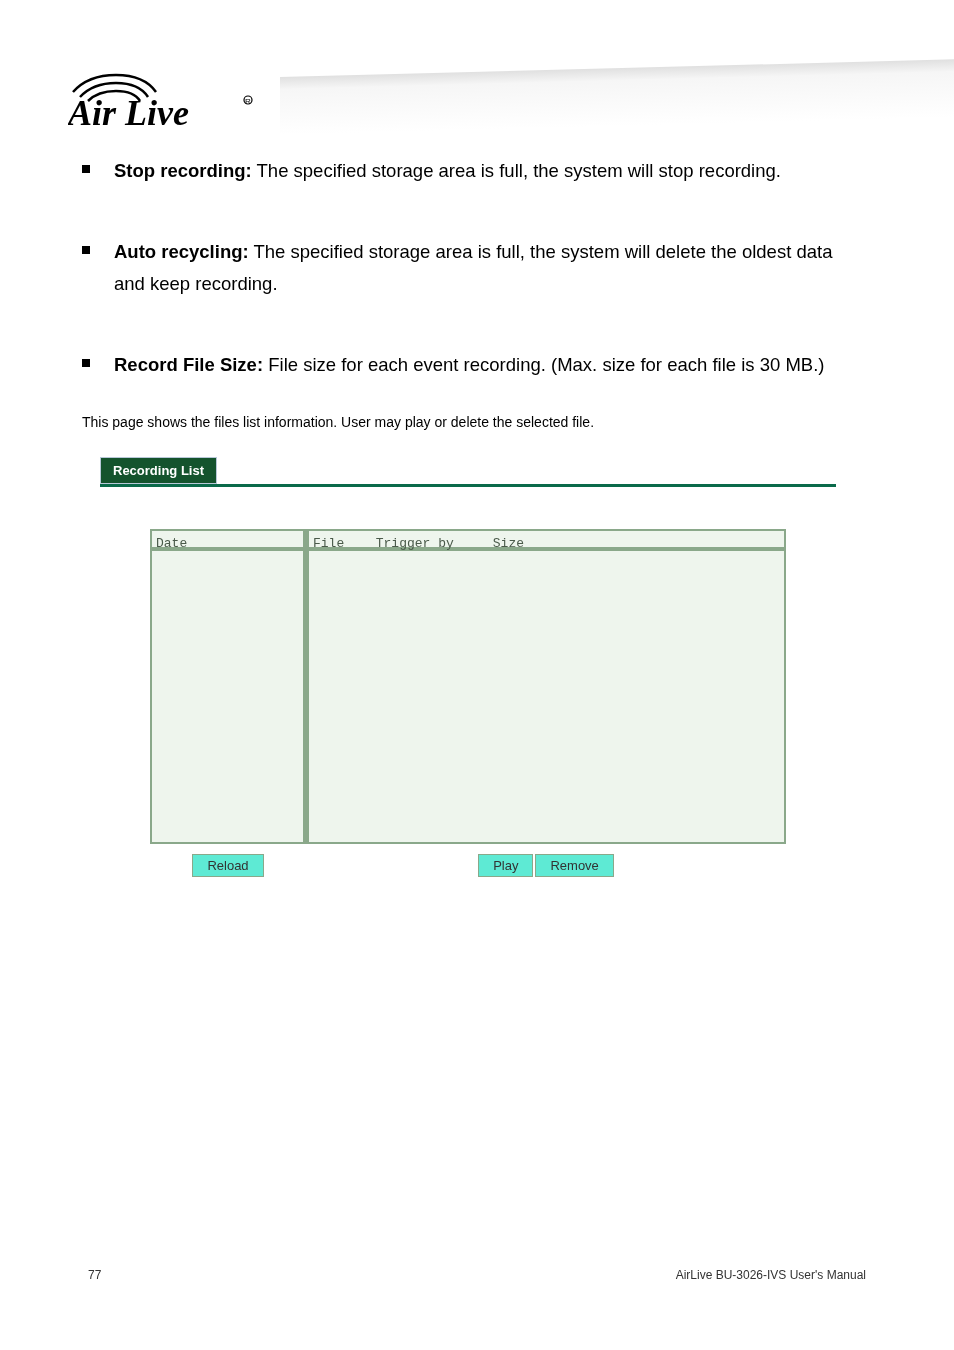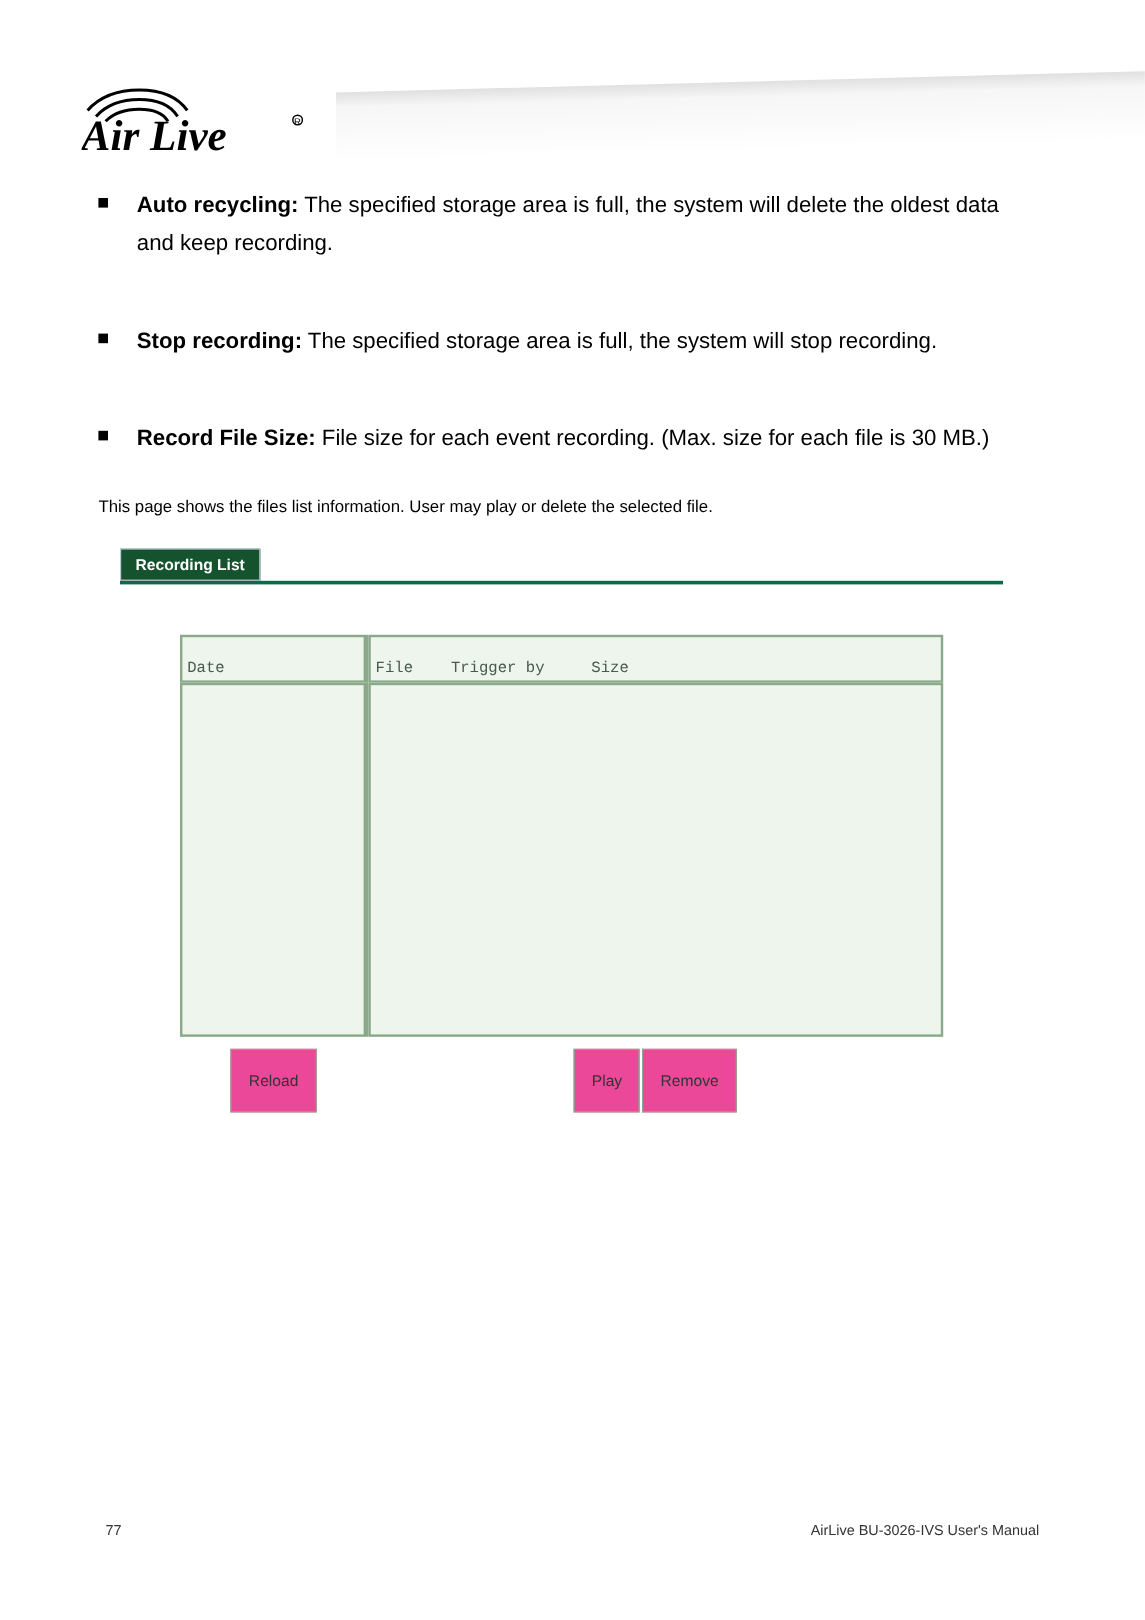--- a/index.html
+++ b/index.html
@@ -112,21 +112,21 @@
   .col-date {
     width: 156px;
     border-right: 2px solid #8aa88a;
   }
   .col-file {
     width: auto;
   }
   .head-cell {
     background: #eef5ed;
     border: 2px solid #8aa88a;
-    padding: 18px 4px;
+    padding: 5px 4px;
     font-family: "Courier New", monospace;
     font-size: 13px;
     color: #4a5a4a;
     height: 20px;
   }
   .head-file {
     flex: 1;
     display: flex;
     justify-content: space-between;
     padding-right: 260px;
@@ -140,23 +140,23 @@
     padding-top: 10px;
   }
   .foot-date {
     text-align: center;
   }
   .foot-file {
     text-align: center;
   }
   .btn {
     display: inline-block;
-    background: #ec4899;
+    background: #5eead4;
     border: 1px solid #8aa88a;
-    padding: 18px 14px;
+    padding: 3px 14px;
     font-size: 13px;
     font-family: Arial, sans-serif;
     color: #333;
     cursor: pointer;
     margin: 0 1px;
   }
   .footer-text {
     position: absolute;
     bottom: 68px;
     right: 88px;
@@ -185,28 +185,28 @@
     <circle cx="180" cy="43" r="4" fill="none" stroke="#000" stroke-width="1.2"></circle>
     <text x="177" y="47" font-size="8" fill="#000">R</text>
   </svg>
 </div>
 
 <div class="content">
 
   <div class="bullet-item">
     <div class="bullet-marker"></div>
     <div class="bullet-text">
-      <span class="bullet-title">Auto recycling:</span><span> The specified storage area is full, the system will delete the oldest data and keep recording.</span>
+      <span class="bullet-title">Stop recording:</span><span> The specified storage area is full, the system will stop recording.</span>
     </div>
   </div>
 
   <div class="bullet-item">
     <div class="bullet-marker"></div>
     <div class="bullet-text">
-      <span class="bullet-title">Stop recording:</span><span> The specified storage area is full, the system will stop recording.</span>
+      <span class="bullet-title">Auto recycling:</span><span> The specified storage area is full, the system will delete the oldest data and keep recording.</span>
     </div>
   </div>
 
   <div class="bullet-item" style="margin-bottom:30px">
     <div class="bullet-marker"></div>
     <div class="bullet-text">
       <span class="bullet-title">Record File Size:</span><span> File size for each event recording. (Max. size for each file is 30 MB.)</span>
     </div>
   </div>
 

